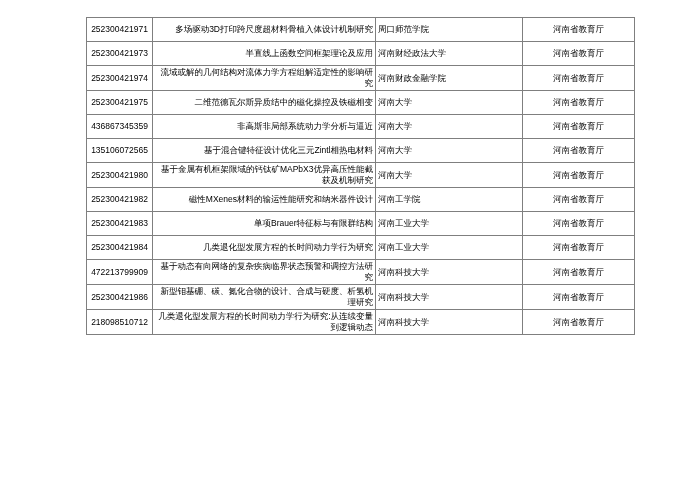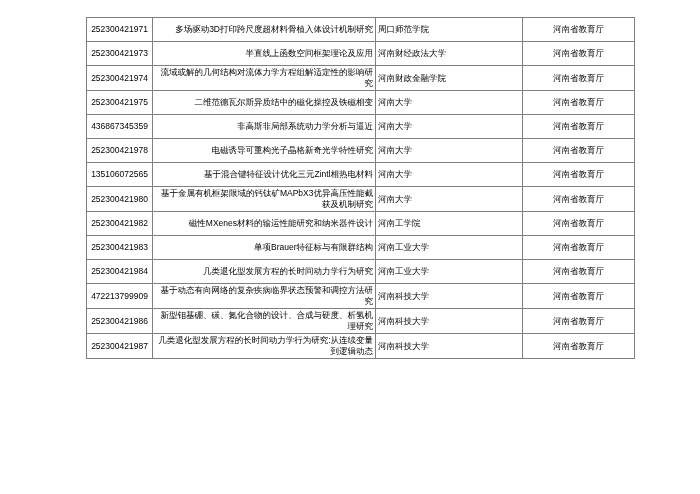--- a/index.html
+++ b/index.html
@@ -88,26 +88,20 @@
           <td class="c-inst">河南大学</td>
           <td class="c-dept">河南省教育厅</td>
         </tr>
         <tr class="table-row">
           <td class="c-id">436867345359</td>
           <td class="c-title">非高斯非局部系统动力学分析与逼近</td>
           <td class="c-inst">河南大学</td>
           <td class="c-dept">河南省教育厅</td>
         </tr>
         <tr class="table-row">
-          <td class="c-id">252300421978</td>
-          <td class="c-title">电磁诱导可重构光子晶格新奇光学特性研究</td>
-          <td class="c-inst">河南大学</td>
-          <td class="c-dept">河南省教育厅</td>
-        </tr>
-        <tr class="table-row">
           <td class="c-id">135106072565</td>
           <td class="c-title">基于混合键特征设计优化三元Zintl相热电材料</td>
           <td class="c-inst">河南大学</td>
           <td class="c-dept">河南省教育厅</td>
         </tr>
         <tr class="table-row">
           <td class="c-id">252300421980</td>
           <td class="c-title">基于金属有机框架限域的钙钛矿MAPbX3优异高压性能截获及机制研究</td>
           <td class="c-inst">河南大学</td>
           <td class="c-dept">河南省教育厅</td>
@@ -136,20 +130,20 @@
           <td class="c-inst">河南科技大学</td>
           <td class="c-dept">河南省教育厅</td>
         </tr>
         <tr class="table-row">
           <td class="c-id">252300421986</td>
           <td class="c-title">新型钼基硼、碳、氮化合物的设计、合成与硬度、析氢机理研究</td>
           <td class="c-inst">河南科技大学</td>
           <td class="c-dept">河南省教育厅</td>
         </tr>
         <tr class="table-row">
-          <td class="c-id">252300421987</td>
+          <td class="c-id">218098510712</td>
           <td class="c-title">几类退化型发展方程的长时间动力学行为研究:从连续变量到逻辑动态</td>
           <td class="c-inst">河南科技大学</td>
           <td class="c-dept">河南省教育厅</td>
         </tr>
       </tbody>
   </table>
 </div>
 
 </body></html>

